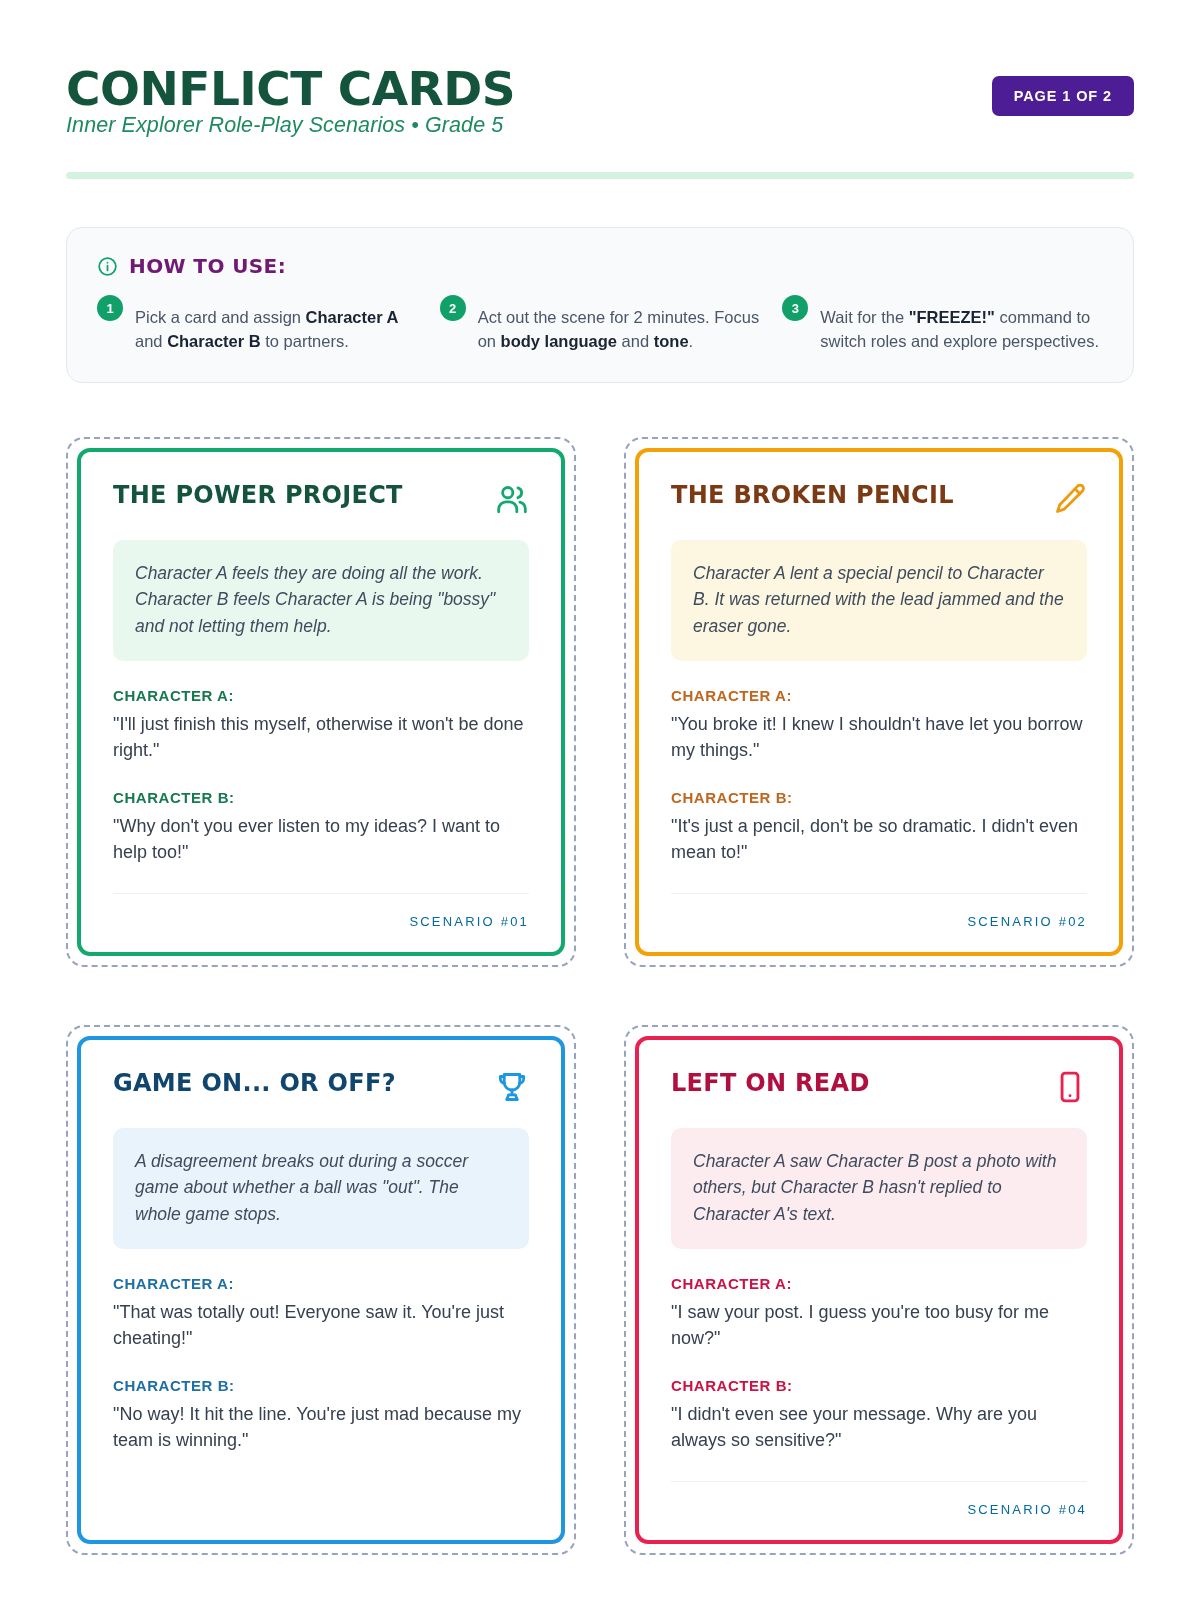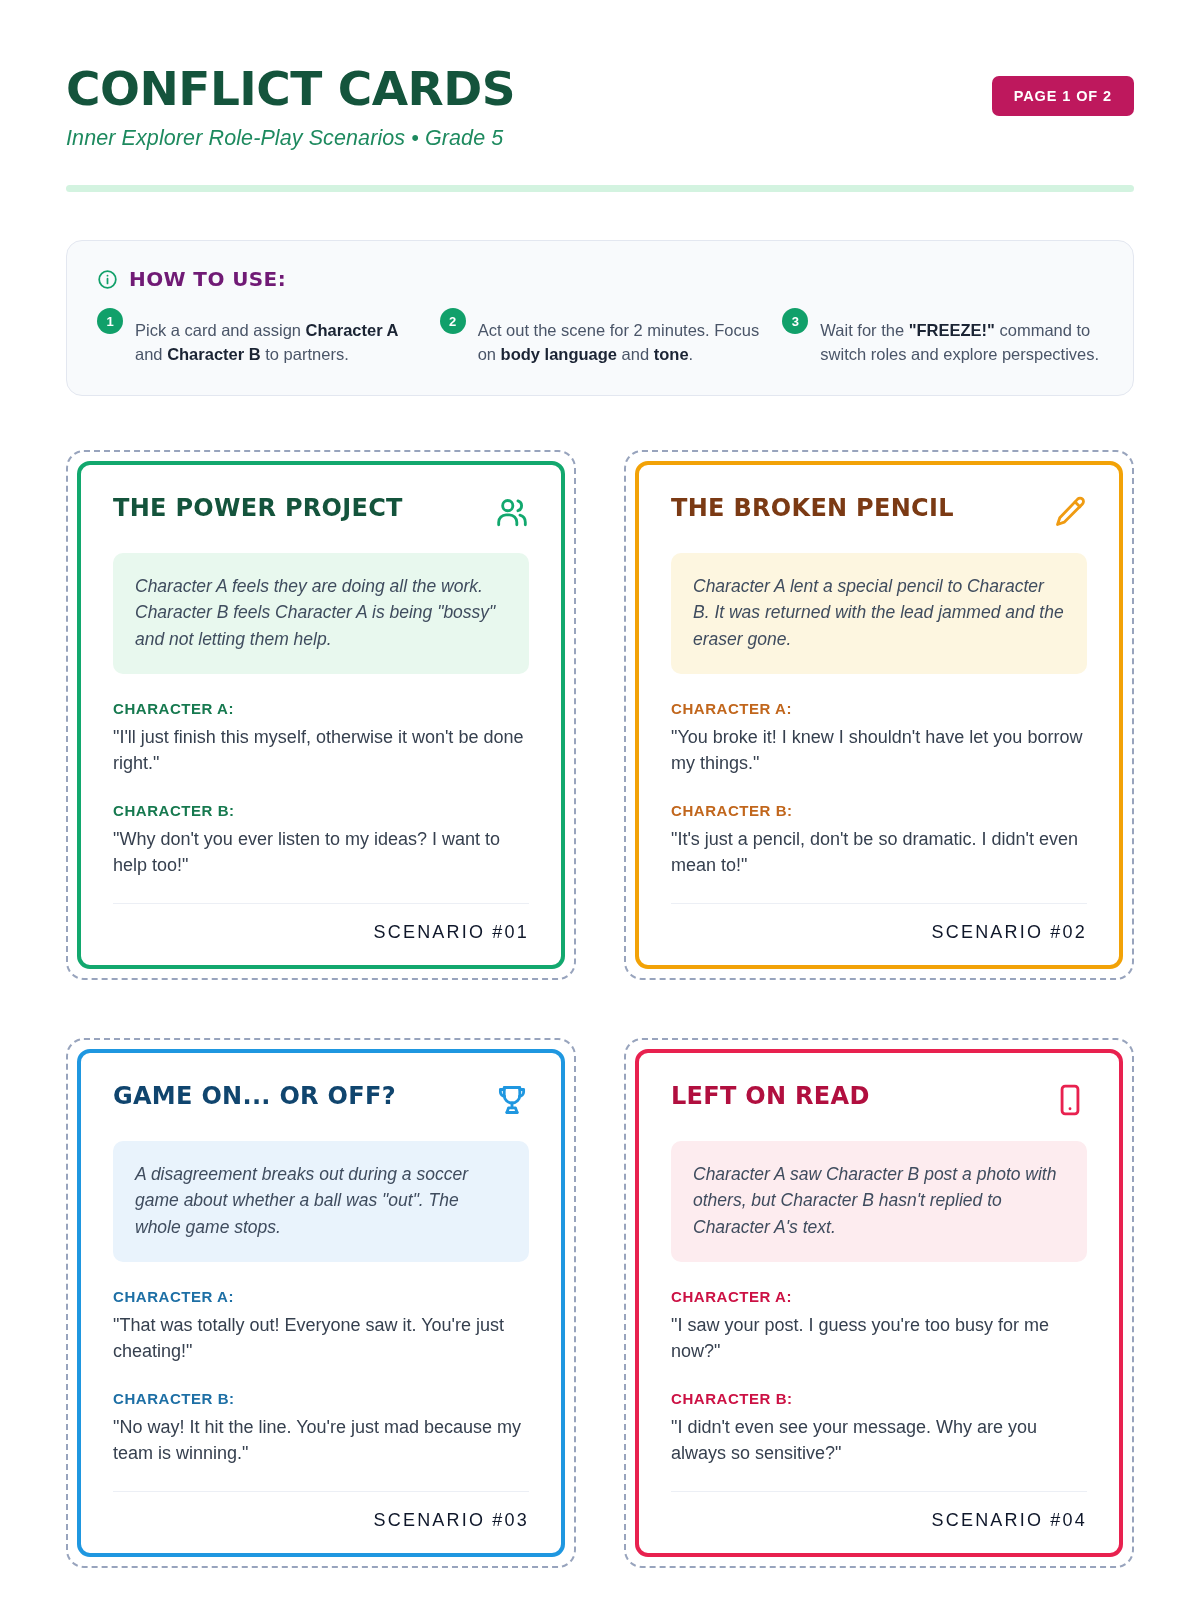--- a/index.html
+++ b/index.html
@@ -28,30 +28,29 @@
   .header-left { padding-top: 2px; }
   .page-title {
     font-size: 47px;
     font-weight: 800;
     letter-spacing: -0.5px;
     color: #14543c;
     line-height: 1.05;
     font-family: "DejaVu Sans", sans-serif;
   }
   .page-subtitle {
-    margin-top: 13px;
     font-size: 21.5px;
     font-style: italic;
     font-weight: 400;
     color: #1e8a5f;
     letter-spacing: 0.1px;
   }
   .page-badge {
     margin-top: 14px;
-    background: #be185d;
+    background: #4c1d95;
     color: #ffffff;
     font-size: 14.5px;
     font-weight: 700;
     letter-spacing: 0.9px;
     padding: 12px 22px;
     border-radius: 7px;
     white-space: nowrap;
   }
 
   .header-rule {
@@ -178,24 +177,24 @@
   }
   .line-block + .line-block { margin-top: 26px; }
 
   .card-foot {
     margin-top: auto;
     padding-top: 18px;
     border-top: 1.5px solid #eceff5;
     text-align: right;
   }
   .card-foot-text {
-    font-size: 18px;
+    font-size: 13px;
     font-weight: 500;
     letter-spacing: 2.2px;
-    color: #0f172a;
+    color: #0369a1;
   }
 </style>
 </head>
 <body>
 
 <div class="page">
 
   <div class="header">
     <div class="header-left">
       <div class="page-title">CONFLICT CARDS</div>
@@ -318,23 +317,20 @@
         <div class="lines">
           <div class="line-block">
             <div class="line-label">CHARACTER A:</div>
             <div class="line-quote">"That was totally out! Everyone saw it. You're just cheating!"</div>
           </div>
           <div class="line-block">
             <div class="line-label">CHARACTER B:</div>
             <div class="line-quote">"No way! It hit the line. You're just mad because my team is winning."</div>
           </div>
         </div>
-        <div class="card-foot">
-          <span class="card-foot-text">SCENARIO #03</span>
-        </div>
       </div>
     </div>
 
     <div class="card-outer">
       <div class="card" style="--accent: #e8214f; --title: #b10f3f; --soft: #fdecef; --label: #cc1144;">
         <div class="card-head">
           <div class="card-title">LEFT ON READ</div>
           <span>
             <svg class="card-icon" viewBox="0 0 24 24" fill="none" stroke="#e8214f" stroke-width="2" stroke-linecap="round" stroke-linejoin="round">
               <rect x="6.4" y="2.2" width="11.2" height="19.6" rx="2.2"></rect>

